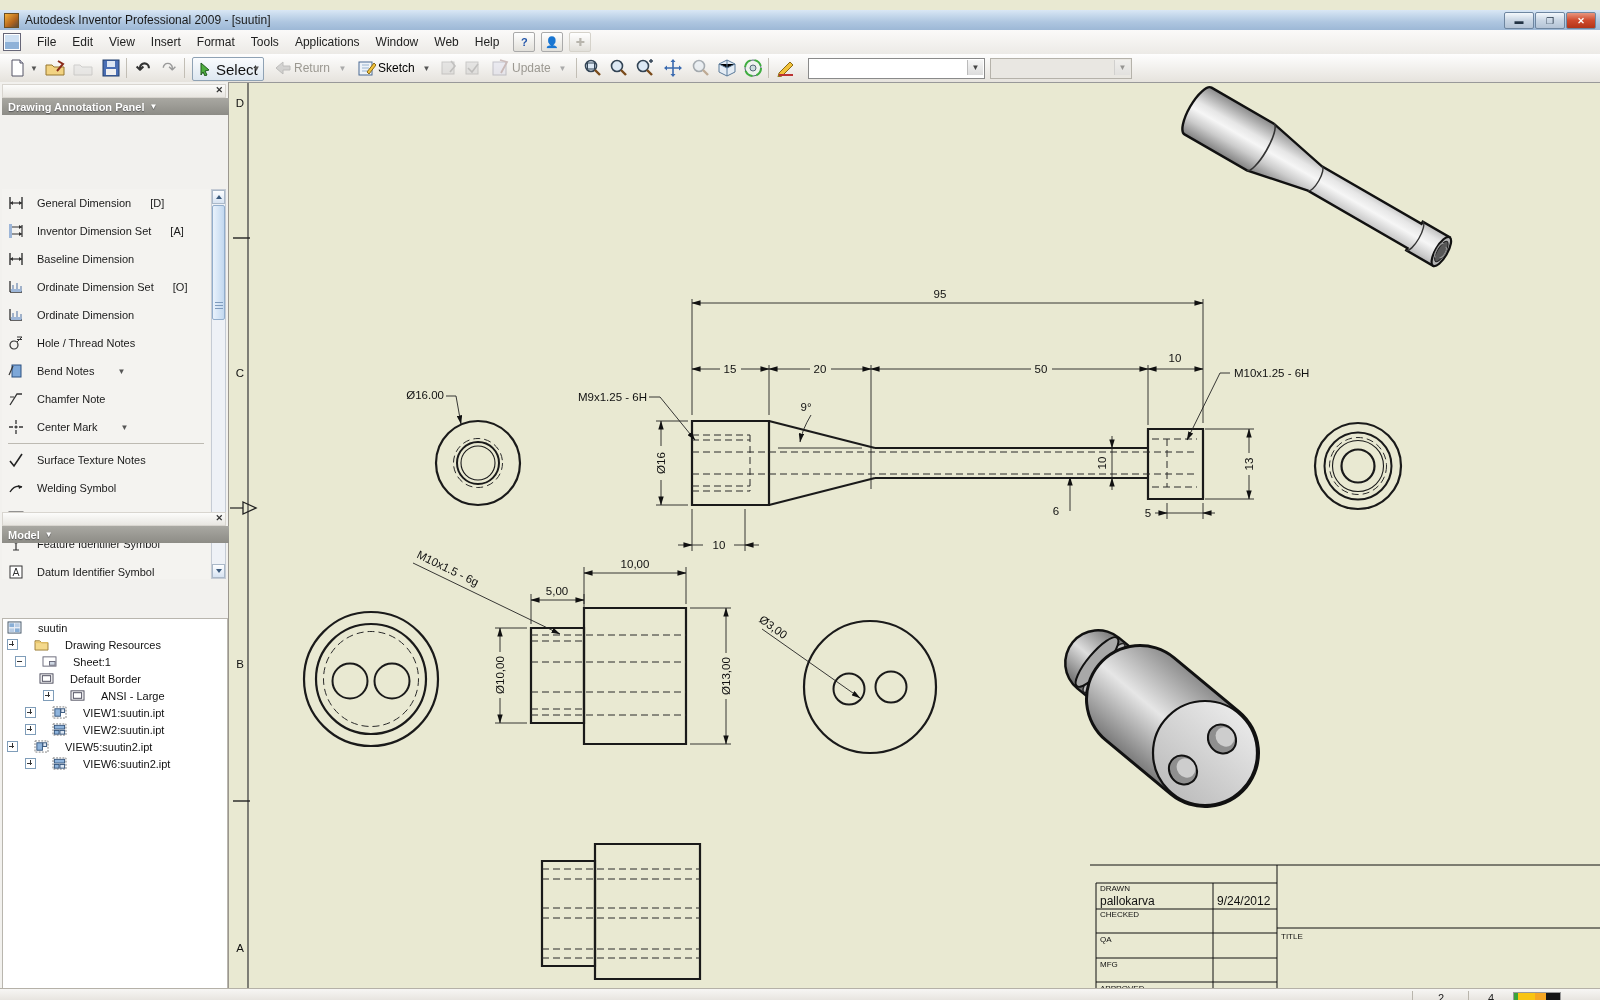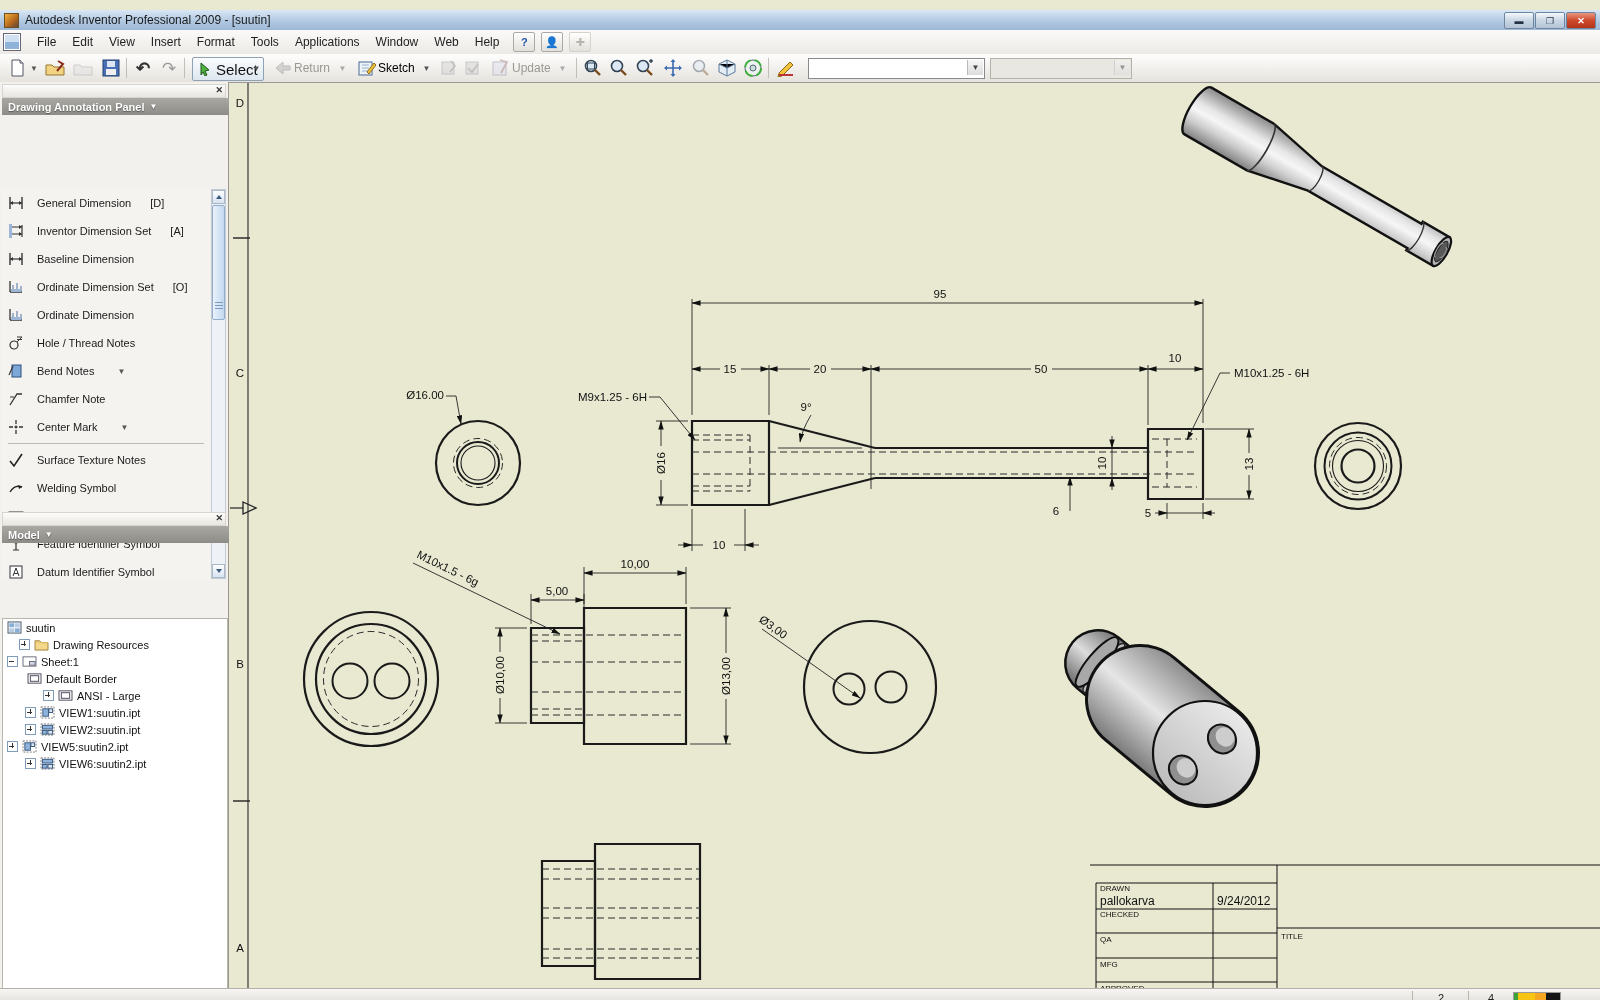--- a/index.html
+++ b/index.html
@@ -61,21 +61,21 @@
     border:1px solid #aab8c8;box-sizing:border-box;display:flex;align-items:center;justify-content:center;}
   .sb-t{position:absolute;left:0;top:15px;width:13px;height:115px;background:linear-gradient(90deg,#e9f2fc,#c2d8f0);
     border:1px solid #93aecc;box-sizing:border-box;border-radius:2px;}
   .grip{position:absolute;left:2px;top:96px;width:8px;height:1px;background:#7e9bbd;box-shadow:0 3px 0 #7e9bbd,0 6px 0 #7e9bbd;}
   .tri{width:0;height:0;border-left:3px solid transparent;border-right:3px solid transparent;}
   .tri.up{border-bottom:4px solid #3b5a7d;}
   .tri.dn2{border-top:4px solid #3b5a7d;}
   
   #tree{position:absolute;left:2px;top:536px;width:224px;height:440px;background:#fff;border:1px solid #b9b6ae;
     font-size:11px;color:#111;overflow:hidden;}
-  .trow{height:17px;display:flex;align-items:center;gap:4px;}
+  .trow{height:17px;display:flex;align-items:center;gap:16px;}
   .exp{width:9px;height:9px;border:1px solid #7f9db9;background:#fff;flex:0 0 9px;position:relative;}
   .exp i{position:absolute;left:1px;top:3.5px;width:5px;height:1px;background:#333;}
   .exp.plus b{position:absolute;left:3.5px;top:1px;width:1px;height:5px;background:#333;}
   .sp9{width:9px;flex:0 0 9px;}
   .ticn{width:15px;height:13px;flex:0 0 15px;}
   
   #canvas{left:229px;top:72px;width:1371px;height:906px;background:#e9e9d2;border-top:1px solid #999;}
   
   #statusbar{left:0;top:978px;width:1600px;height:19px;background:linear-gradient(#f7f6f4,#dcd8d1);
     border-top:1px solid #b5b1a8;font-size:11px;color:#222;}
@@ -476,31 +476,31 @@
       <span class="dn">▼</span>
     <span class="qbtn">?</span>
   </div>
   <div id="tree">
     <div class="trow" style="padding-left:4px">
         <svg class="ticn">
           <use href="#i-part"></use>
         </svg>
         <span>suutin</span>
       </div>
-    <div class="trow" style="padding-left:16px">
+    <div class="trow" style="padding-left:4px">
         <span class="exp plus">
           <i></i>
           <b></b>
         </span>
         <svg class="ticn">
           <use href="#i-folder"></use>
         </svg>
         <span>Drawing Resources</span>
       </div>
-    <div class="trow" style="padding-left:4px">
+    <div class="trow" style="padding-left:12px">
         <span class="exp">
           <i></i>
         </span>
         <svg class="ticn">
           <use href="#i-sheet"></use>
         </svg>
         <span>Sheet:1</span>
       </div>
     <div class="trow" style="padding-left:11px">
         <span class="sp9"></span>

